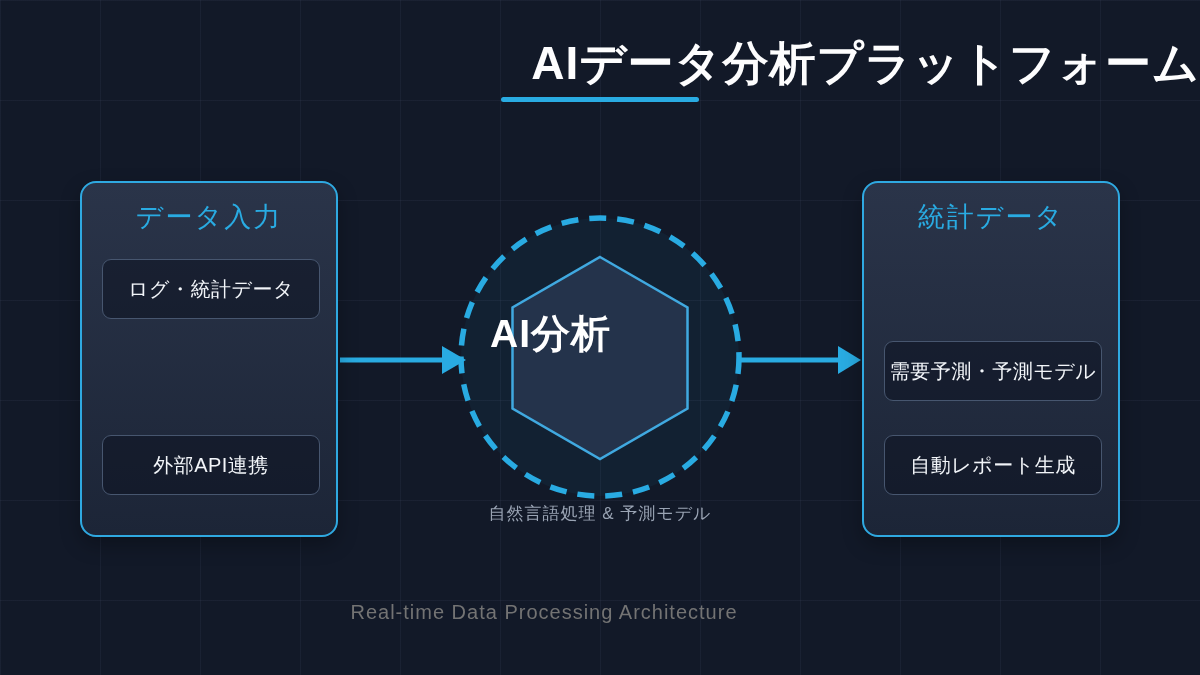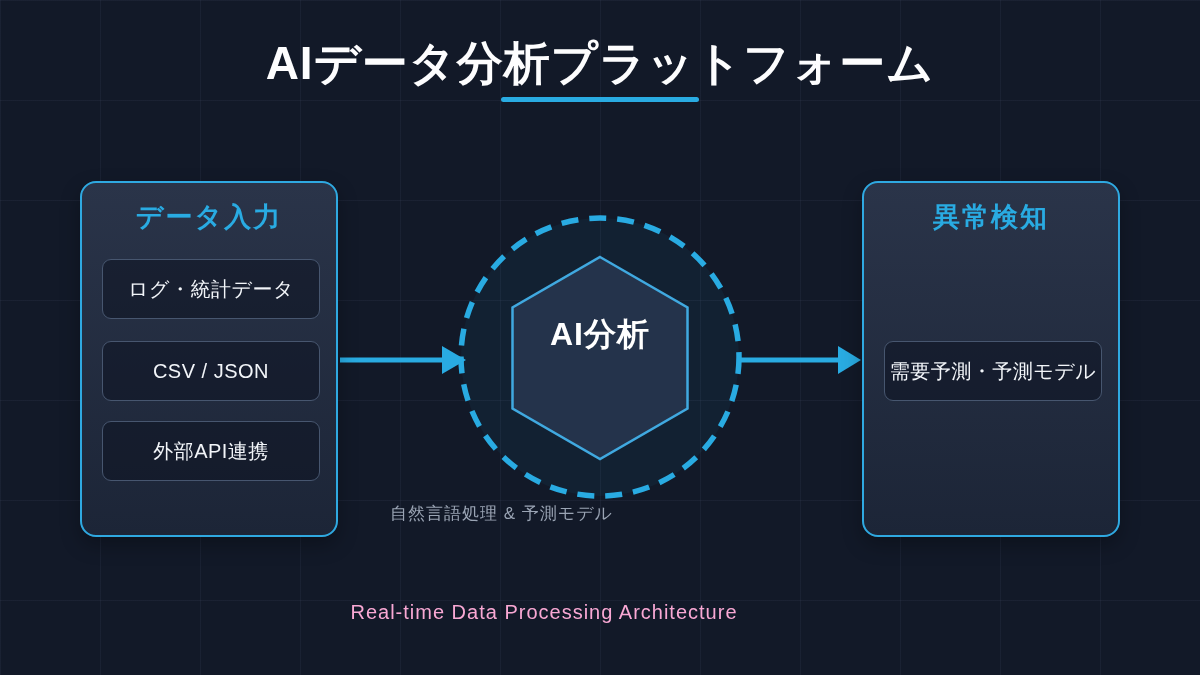--- a/index.html
+++ b/index.html
@@ -8,60 +8,60 @@
     position:relative;
     overflow:hidden;
     font-family:"Liberation Sans","DejaVu Sans",sans-serif;
     background-color:#121928;
     background-image:
       linear-gradient(rgba(132,152,192,0.07) 1px, transparent 1px),
       linear-gradient(90deg, rgba(132,152,192,0.07) 1px, transparent 1px);
     background-size:100px 100px;
   }
   .title {
-    position:absolute; top:33px; left:0; width:1200px; text-align:center;
+    position:absolute; top:33px; left:0; width:1200px; text-align:right;
     font-size:46px; font-weight:bold; color:#fdfdfe; letter-spacing:1px;
   }
   .title-underline {
     position:absolute; top:97px; left:501px; width:198px; height:5px;
     background:#29abe2; border-radius:3px;
   }
   .panel {
     position:absolute; top:181px; width:258px; height:356px;
     border:2.5px solid #2fa9e1; border-radius:16px;
     background:linear-gradient(180deg,#2a3449 0%, #1c2537 100%);
     box-shadow:0 8px 20px rgba(0,0,0,0.28);
   }
   .panel-left  { left:80px; }
   .panel-right { left:862px; }
   .panel-title {
     margin-top:16px; text-align:center;
-    font-size:27px; font-weight:bold; color:#29abe2; letter-spacing:2px;
+    font-size:27px; font-weight:normal; color:#29abe2; letter-spacing:2px;
   }
   .item {
     position:absolute; left:20px; width:218px; height:60px;
     border:1px solid #47566f; border-radius:9px;
     background:rgba(13,19,32,0.55);
     display:flex; align-items:center; justify-content:center;
     color:#f2f5f9; font-size:20px; letter-spacing:0.5px; white-space:nowrap;
   }
-  .i0 { top:76px; } .i1 { top:158px; } .i2 { top:238px; }
+  .i0 { top:76px; } .i1 { top:158px; } .i2 { top:252px; }
   .overlay { position:absolute; left:0; top:0; width:1200px; height:675px; }
   .engine-label {
-    position:absolute; left:490px; top:312px; width:220px; text-align:center;
-    color:#ffffff; font-size:32px; font-weight:bold; line-height:44px; letter-spacing:1px;
+    position:absolute; left:490px; top:312px; width:220px; 
+    color:#ffffff; font-size:39px; font-weight:bold; line-height:44px; letter-spacing:1px;
   }
   .engine-label span { display:block; }
   .engine-caption {
-    position:absolute; left:390px; top:502px; width:420px; 
+    position:absolute; left:390px; top:502px; width:420px; text-align:center;
     color:#9aa4b4; font-size:17px; letter-spacing:1px; white-space:nowrap;
   }
   .footer {
     position:absolute; left:0; top:601px; width:1088px; text-align:center;
-    color:#f9a8d4; font-size:20px; letter-spacing:1px;
+    color:#737373; font-size:20px; letter-spacing:1px;
   }
 </style>
 </head>
 <body>
 
 <div class="title">AIデータ分析プラットフォーム</div>
 <div class="title-underline"></div>
 
 <svg class="overlay" viewBox="0 0 1200 675">
   <circle cx="600" cy="357" r="139" fill="rgba(41,171,226,0.06)" stroke="#29abe2" stroke-width="5.5" stroke-dasharray="17 11"></circle>
@@ -72,27 +72,27 @@
   </g>
   <g>
     <line x1="741" y1="360" x2="840" y2="360" stroke="#29abe2" stroke-width="5"></line>
     <polygon points="838,346 838,374 861,360" fill="#29abe2"></polygon>
   </g>
 </svg>
 
 <div class="panel panel-left">
   <div class="panel-title">データ入力</div>
   <div class="item i0">ログ・統計データ</div>
-  <div class="item i1">CSV / JSON</div>
   <div class="item i2">外部API連携</div>
 </div>
 
 <div class="engine-label">
   <span>AI分析</span>
 </div>
 <div class="engine-caption">自然言語処理 &amp; 予測モデル</div>
 
 <div class="panel panel-right">
-  <div class="panel-title">異常検知</div>
+  <div class="panel-title">統計データ</div>
   <div class="item i1">需要予測・予測モデル</div>
+  <div class="item i2">自動レポート生成</div>
 </div>
 
 <div class="footer">Real-time Data Processing Architecture</div>
 
 </body></html>

